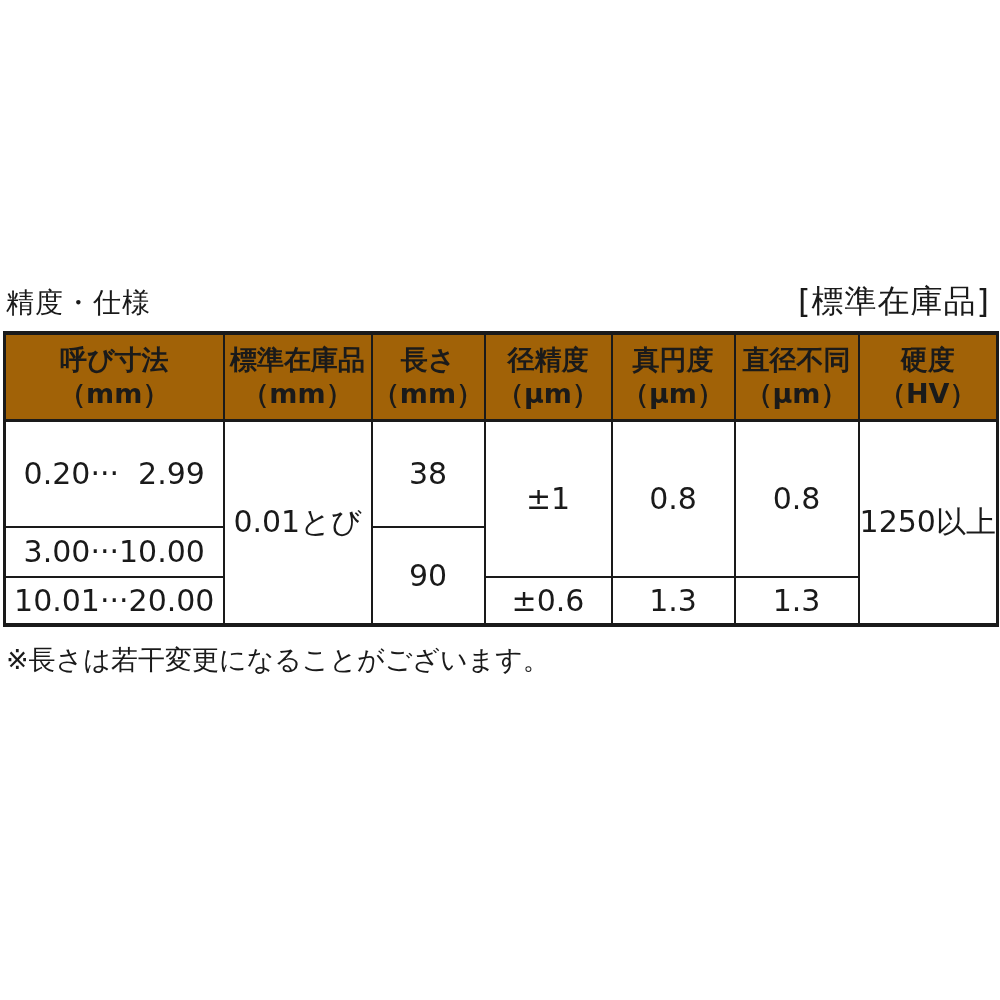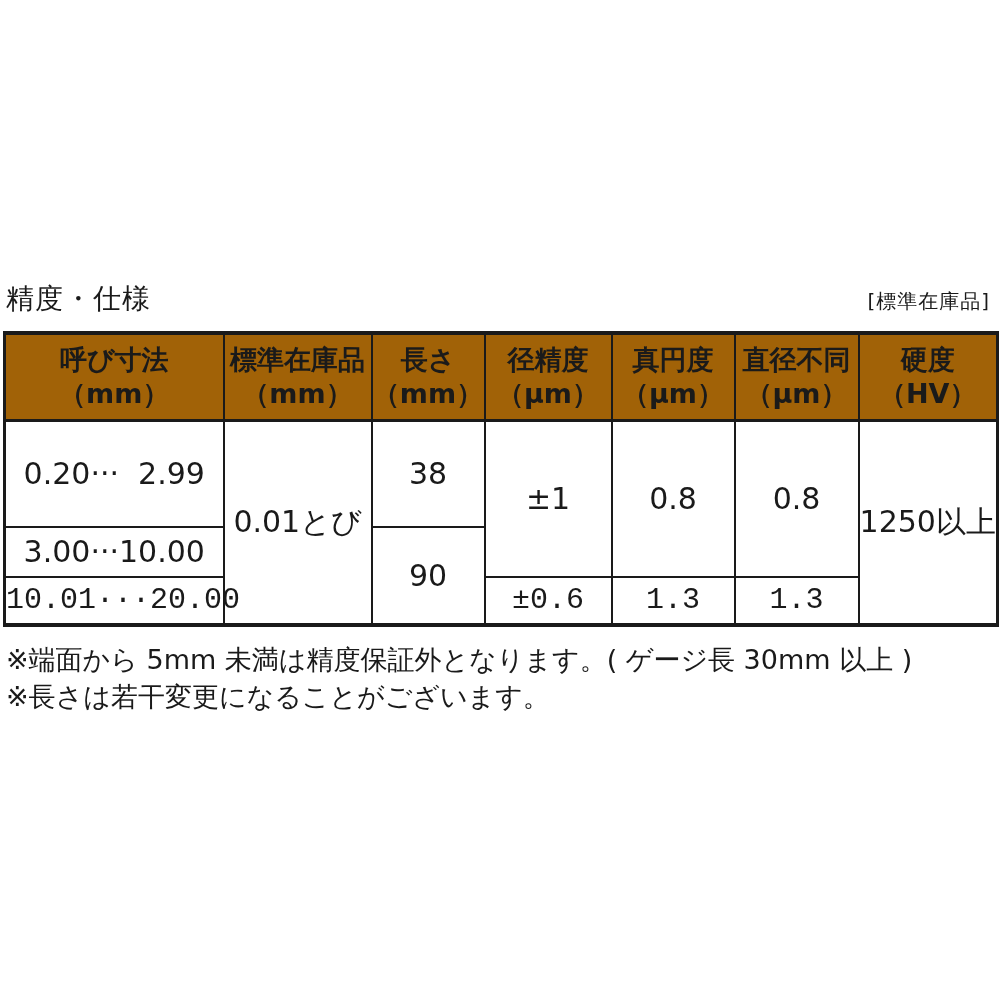--- a/index.html
+++ b/index.html
@@ -24,21 +24,21 @@
     display: flex;
     justify-content: space-between;
     align-items: baseline;
   }
   .page-title {
     font-size: 28px;
     letter-spacing: 1px;
     color: #1a1a1a;
   }
   .stock-label {
-    font-size: 20px;
+    font-size: 32px;
     letter-spacing: 1px;
     color: #1a1a1a;
   }
   table.spec-table {
     position: absolute;
     top: 331px;
     left: 3px;
     width: 993px;
     border-collapse: collapse;
     table-layout: fixed;
@@ -63,21 +63,21 @@
     border-bottom: 3px solid #1a1a1a;
   }
   table.spec-table tbody td {
     font-size: 30px;
     font-weight: normal;
     background: #ffffff;
     white-space: pre;
   }
   tr.row-1 { height: 106px; padding-left: 9px; }
   tr.row-2 { height: 50px; }
-  tr.row-3 { height: 48px; font-family: Liberation Mono, monospace; }
+  tr.row-3 { height: 48px; }
   .notes {
     position: absolute;
     top: 641px;
     left: 6px;
     font-size: 27px;
     line-height: 37px;
     color: #1a1a1a;
   }
 </style>
 </head>
@@ -149,17 +149,16 @@
       <tr class="row-3">
         <td>10.01···20.00</td>
         <td>±0.6</td>
         <td>1.3</td>
         <td>1.3</td>
       </tr>
     </tbody>
   </table>
 
   <div class="notes">
-    <div>※端面から 5mm 未満は精度保証外となります。( ゲージ長 30mm 以上 )</div>
     <div>※長さは若干変更になることがございます。</div>
   </div>
 
 </div>
 
 </body></html>

